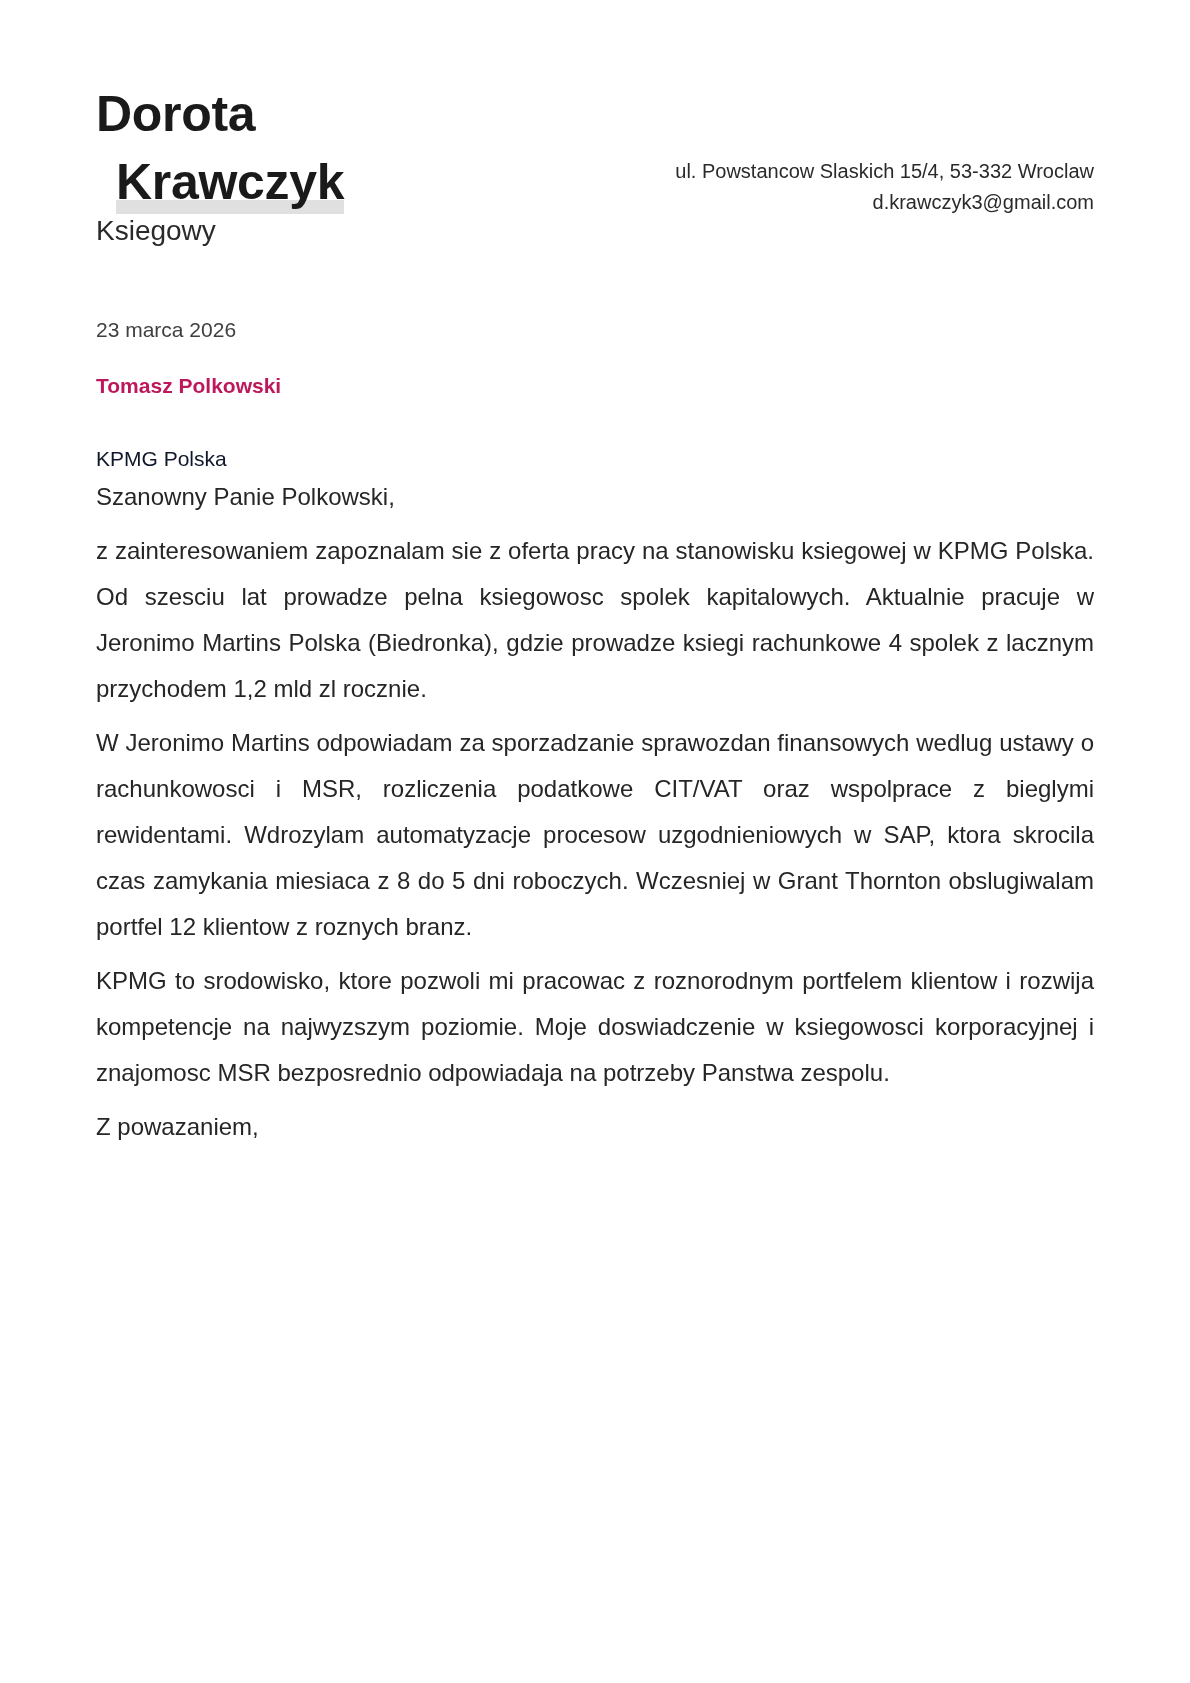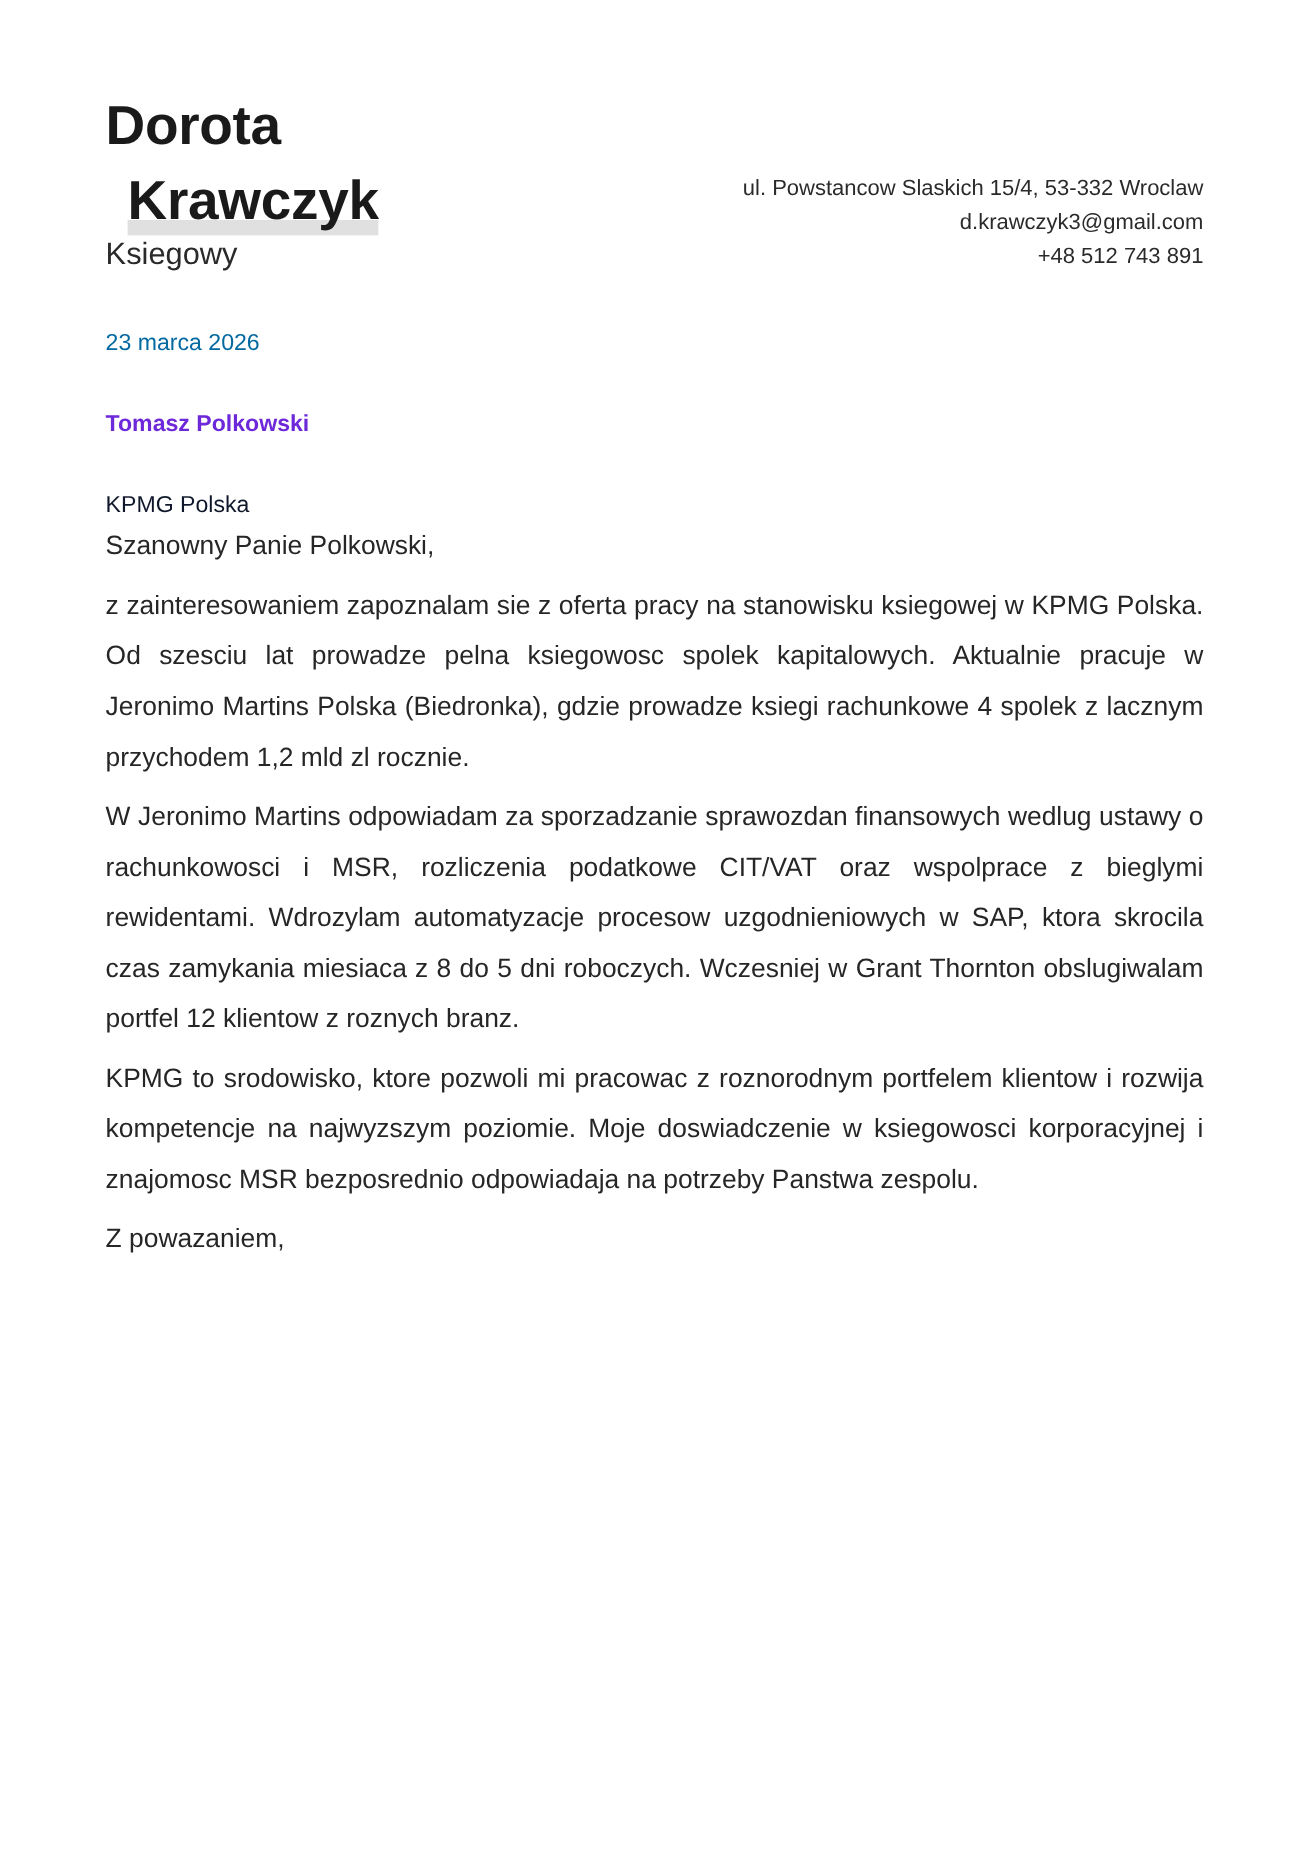--- a/index.html
+++ b/index.html
@@ -65,32 +65,32 @@
       top: 156px;
       text-align: right;
       font-size: 20px;
       line-height: 31px;
       color: #2a2a2a;
       margin-left: 16px;
     }
     .date {
       position: absolute;
       left: 0;
-      top: 300px;
+      top: 318px;
       font-size: 21px;
-      color: #0369a1;
+      color: #404040;
     }
     .recipient {
       position: absolute;
       left: 0;
       top: 369px;
       font-size: 21px;
       line-height: 33px;
     }
-    .recipient-name { font-weight: 700; color: #6d28d9; }
+    .recipient-name { font-weight: 700; color: #be185d; }
     .recipient-company { color: #0f172a; margin-top: 40px; }
     .body {
       position: absolute;
       left: 0;
       top: 474px;
       width: 998px;
       font-size: 24px;
       line-height: 46px;
       color: #262626;
     }
@@ -111,21 +111,20 @@
       <span class="name-line name-last">
         <span class="hl"></span>
         <span class="txt">Krawczyk</span>
       </span>
     </div>
     <div class="title">Ksiegowy</div>
 
     <div class="contact">
       <div>ul. Powstancow Slaskich 15/4, 53-332 Wroclaw</div>
       <div>d.krawczyk3@gmail.com</div>
-      <div>+48 512 743 891</div>
     </div>
   </div>
 
   <div class="date">23 marca 2026</div>
 
   <div class="recipient">
     <div class="recipient-name">Tomasz Polkowski</div>
     <div class="recipient-company">KPMG Polska</div>
   </div>
 

